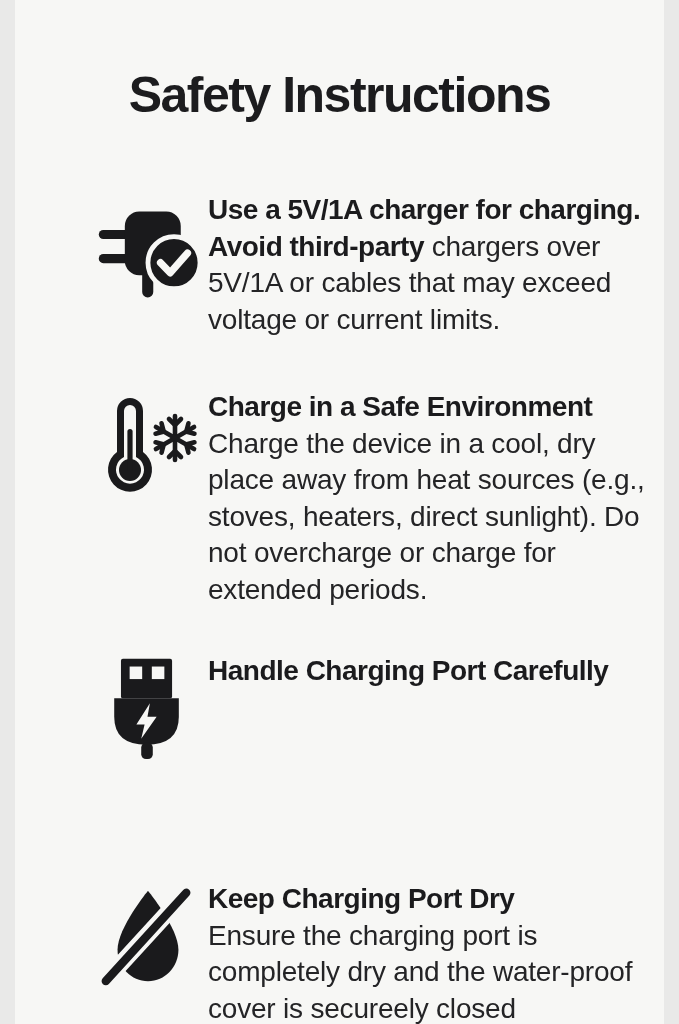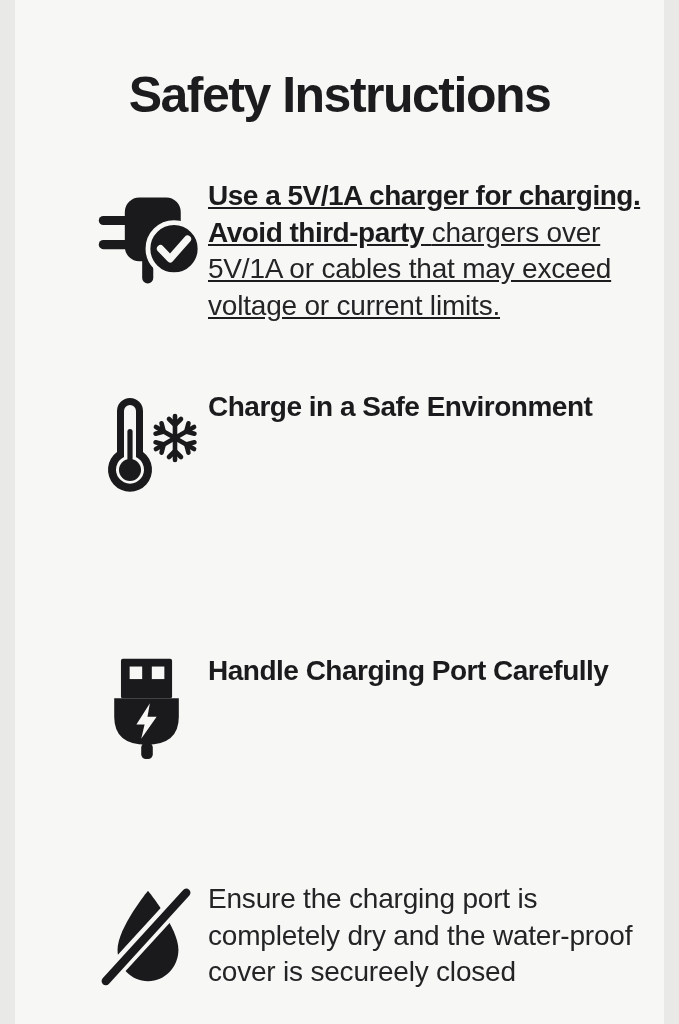--- a/index.html
+++ b/index.html
@@ -24,21 +24,21 @@
     font-weight: bold;
     letter-spacing: -1.5px;
     color: #1c1c1e;
   }
   .section {
     position: absolute;
     left: 70px;
     display: flex;
     align-items: flex-start;
   }
-  .sec-1 { top: 178px; text-decoration: underline; }
+  .sec-1 { top: 192px; }
   .sec-2 { top: 389px; }
   .sec-3 { top: 637px; margin-top: 16px; }
   .sec-4 { top: 881px; }
   .icon-col {
     width: 123px;
     flex: none;
     display: flex;
     justify-content: center;
   }
   .sec-1 .icon-col svg { margin-top: 8px; }
@@ -105,20 +105,21 @@
           <path d="M19,-6 L13,0 L19,6" transform="rotate(60)"></path>
           <path d="M19,-6 L13,0 L19,6" transform="rotate(120)"></path>
           <path d="M19,-6 L13,0 L19,6" transform="rotate(180)"></path>
           <path d="M19,-6 L13,0 L19,6" transform="rotate(240)"></path>
           <path d="M19,-6 L13,0 L19,6" transform="rotate(300)"></path>
         </g>
       </svg>
     </div>
     <div class="text-col">
       <div class="sec-heading">Charge in a Safe Environment</div>
+      <p>Charge the device in a cool, dry place away from heat sources (e.g., stoves, heaters, direct sunlight). Do not overcharge or charge for extended periods.</p>
     </div>
   </div>
 
   <div class="section sec-3">
     <div class="icon-col">
       <svg width="108" height="110" viewBox="0 0 112 114" aria-hidden="true">
         <rect class="icon-ink" x="29" y="6" width="53" height="41" rx="2"></rect>
         <rect x="38" y="14" width="13" height="13" fill="#f7f7f5"></rect>
         <rect x="61" y="14" width="13" height="13" fill="#f7f7f5"></rect>
         <path class="icon-ink" d="M22,47 H89 V66 Q89,95 55.5,95 Q22,95 22,66 Z"></path>
@@ -133,17 +134,18 @@
 
   <div class="section sec-4">
     <div class="icon-col">
       <svg width="110" height="112" viewBox="0 0 112 114" aria-hidden="true">
         <path class="icon-ink" d="M57,12 C57,12 26,50 26,72 c0,17.7 13.9,32 31,32 s31,-14.3 31,-32 C88,50 57,12 57,12 Z"></path>
         <line x1="17" y1="100" x2="93" y2="17" stroke="#f7f7f5" stroke-width="17" stroke-linecap="round"></line>
         <line x1="14" y1="104" x2="96" y2="14" class="icon-stroke" stroke="#1a1a1c" stroke-width="8.5" stroke-linecap="round"></line>
       </svg>
     </div>
     <div class="text-col">
+      <div class="sec-heading">Keep Charging Port Dry</div>
       <p>Ensure the charging port is completely dry and the water-proof cover is secureely closed</p>
     </div>
   </div>
 
 </div>
 
 </body></html>

